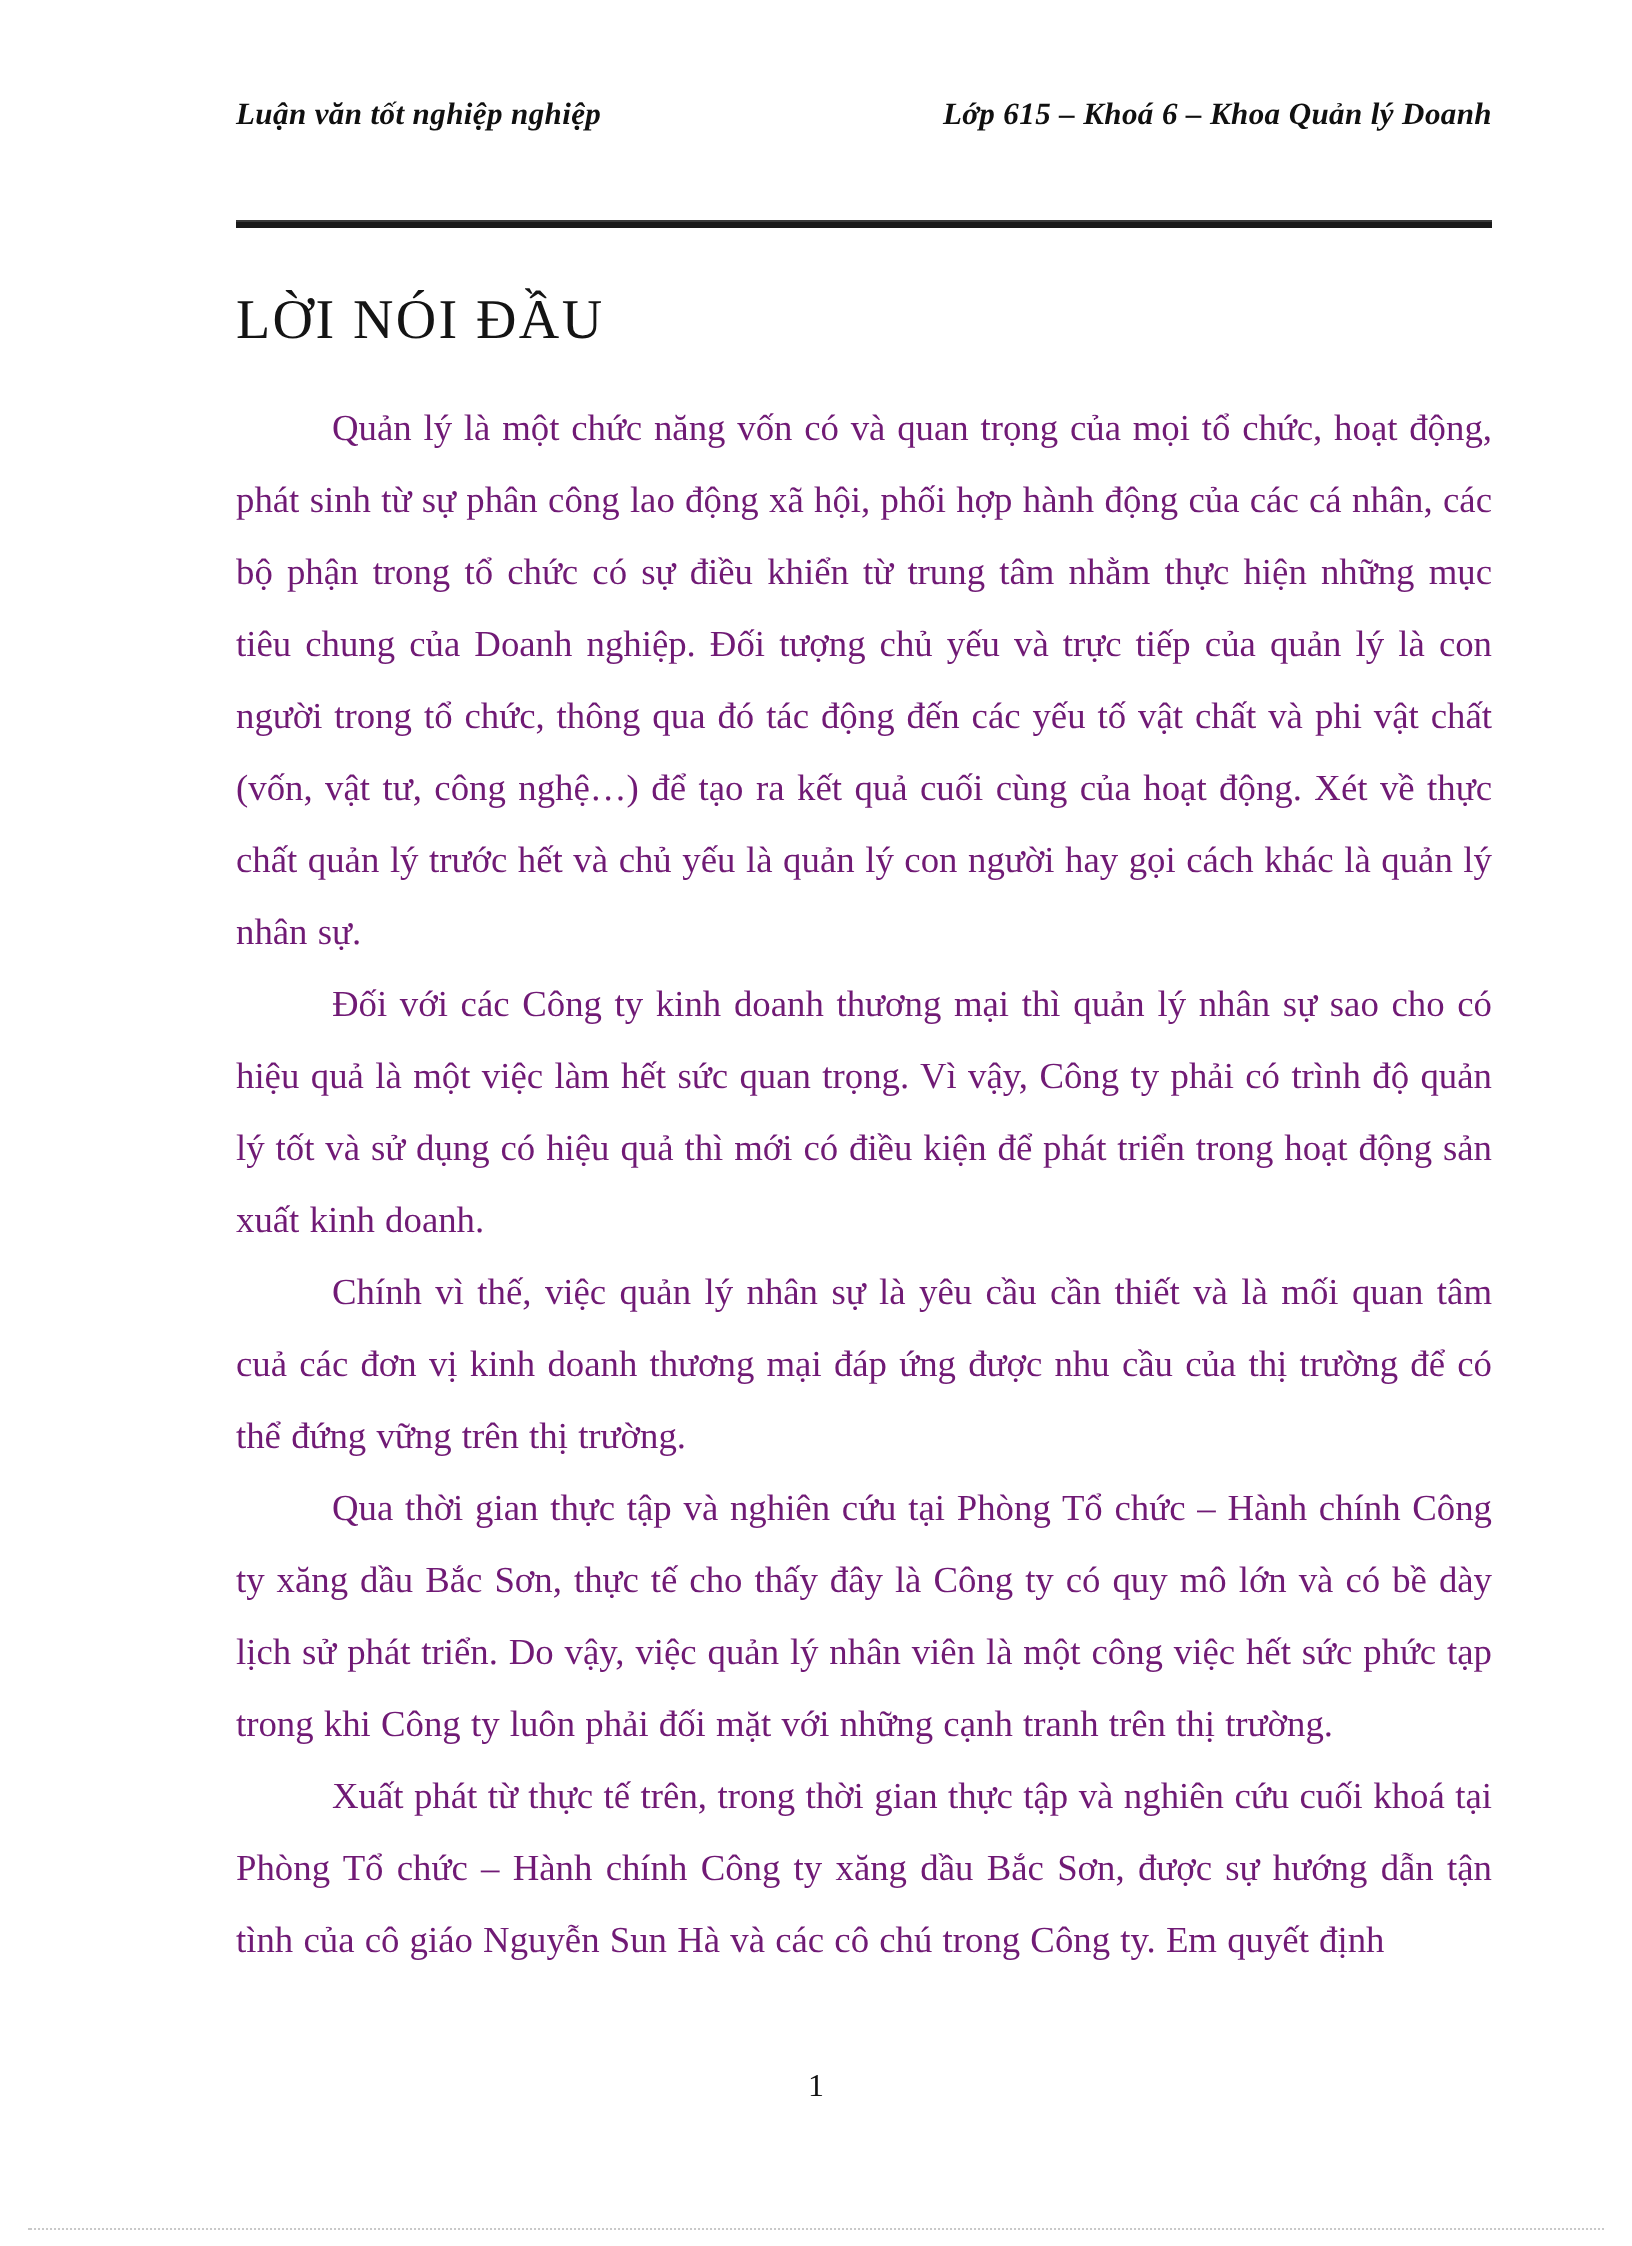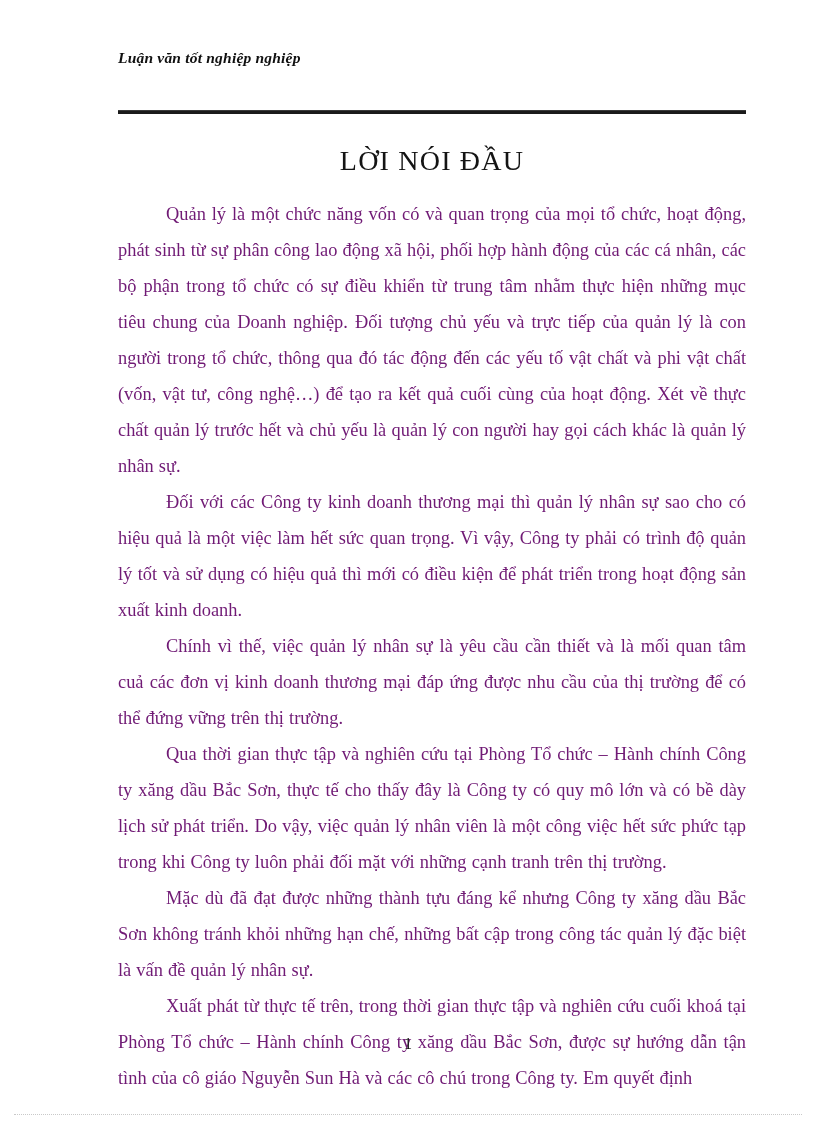--- a/index.html
+++ b/index.html
@@ -61,21 +61,20 @@
     border-top: 1px solid #3a3a3a;
     box-sizing: border-box;
   }
 
   
   .doc-title {
     position: absolute;
     left: 118px;
     top: 142px;
     width: 628px;
-    text-align: center;
     font-size: 28px;
     line-height: 38px;
     letter-spacing: 1.2px;
     color: #141414;
     font-weight: normal;
     margin: 0;
   }
 
   
   .body-text {
@@ -118,32 +117,32 @@
     border-top: 1px dotted #c9c9c9;
   }
 </style>
 </head>
 <body>
 
 <div class="page">
 
   <div class="header">
     <div class="header-left">Luận văn tốt nghiệp nghiệp</div>
+    <div class="header-right">Lớp 615 – Khoá 6 – Khoa Quản lý Doanh</div>
   </div>
 
   <div class="header-rule"></div>
 
   <h1 class="doc-title">LỜI NÓI ĐẦU</h1>
 
   <div class="body-text">
     <p class="para">Quản lý là một chức năng vốn có và quan trọng của mọi tổ chức, hoạt động, phát sinh từ sự phân công lao động xã hội, phối hợp hành động của các cá nhân, các bộ phận trong tổ chức có sự điều khiển từ trung tâm nhằm thực hiện những mục tiêu chung của Doanh nghiệp. Đối tượng chủ yếu và trực tiếp của quản lý là con người trong tổ chức, thông qua đó tác động đến các yếu tố vật chất và phi vật chất (vốn, vật tư, công nghệ…) để tạo ra kết quả cuối cùng của hoạt động. Xét về thực chất quản lý trước hết và chủ yếu là quản lý con người hay gọi cách khác là quản lý nhân sự.</p>
     <p class="para">Đối với các Công ty kinh doanh thương mại thì quản lý nhân sự sao cho có hiệu quả là một việc làm hết sức quan trọng. Vì vậy, Công ty phải có trình độ quản lý tốt và sử dụng có hiệu quả thì mới có điều kiện để phát triển trong hoạt động sản xuất kinh doanh.</p>
     <p class="para">Chính vì thế, việc quản lý nhân sự là yêu cầu cần thiết và là mối quan tâm cuả các đơn vị kinh doanh thương mại đáp ứng được nhu cầu của thị trường để có thể đứng vững trên thị trường.</p>
     <p class="para">Qua thời gian thực tập và nghiên cứu tại Phòng Tổ chức – Hành chính Công ty xăng dầu Bắc Sơn, thực tế cho thấy đây là Công ty có quy mô lớn và có bề dày lịch sử phát triển. Do vậy, việc quản lý nhân viên là một công việc hết sức phức tạp trong khi Công ty luôn phải đối mặt với những cạnh tranh trên thị trường.</p>
-    <p class="para">Mặc dù đã đạt được những thành tựu đáng kể nhưng Công ty xăng dầu Bắc Sơn không tránh khỏi những hạn chế, những bất cập trong công tác quản lý đặc biệt là vấn đề quản lý nhân sự.</p>
     <p class="para">Xuất phát từ thực tế trên, trong thời gian thực tập và nghiên cứu cuối khoá tại Phòng Tổ chức – Hành chính Công ty xăng dầu Bắc Sơn, được sự hướng dẫn tận tình của cô giáo Nguyễn Sun Hà và các cô chú trong Công ty. Em quyết định</p>
   </div>
 
   <div class="page-number">1</div>
 
   <div class="bottom-dots"></div>
 
 </div>
 
 </body></html>

